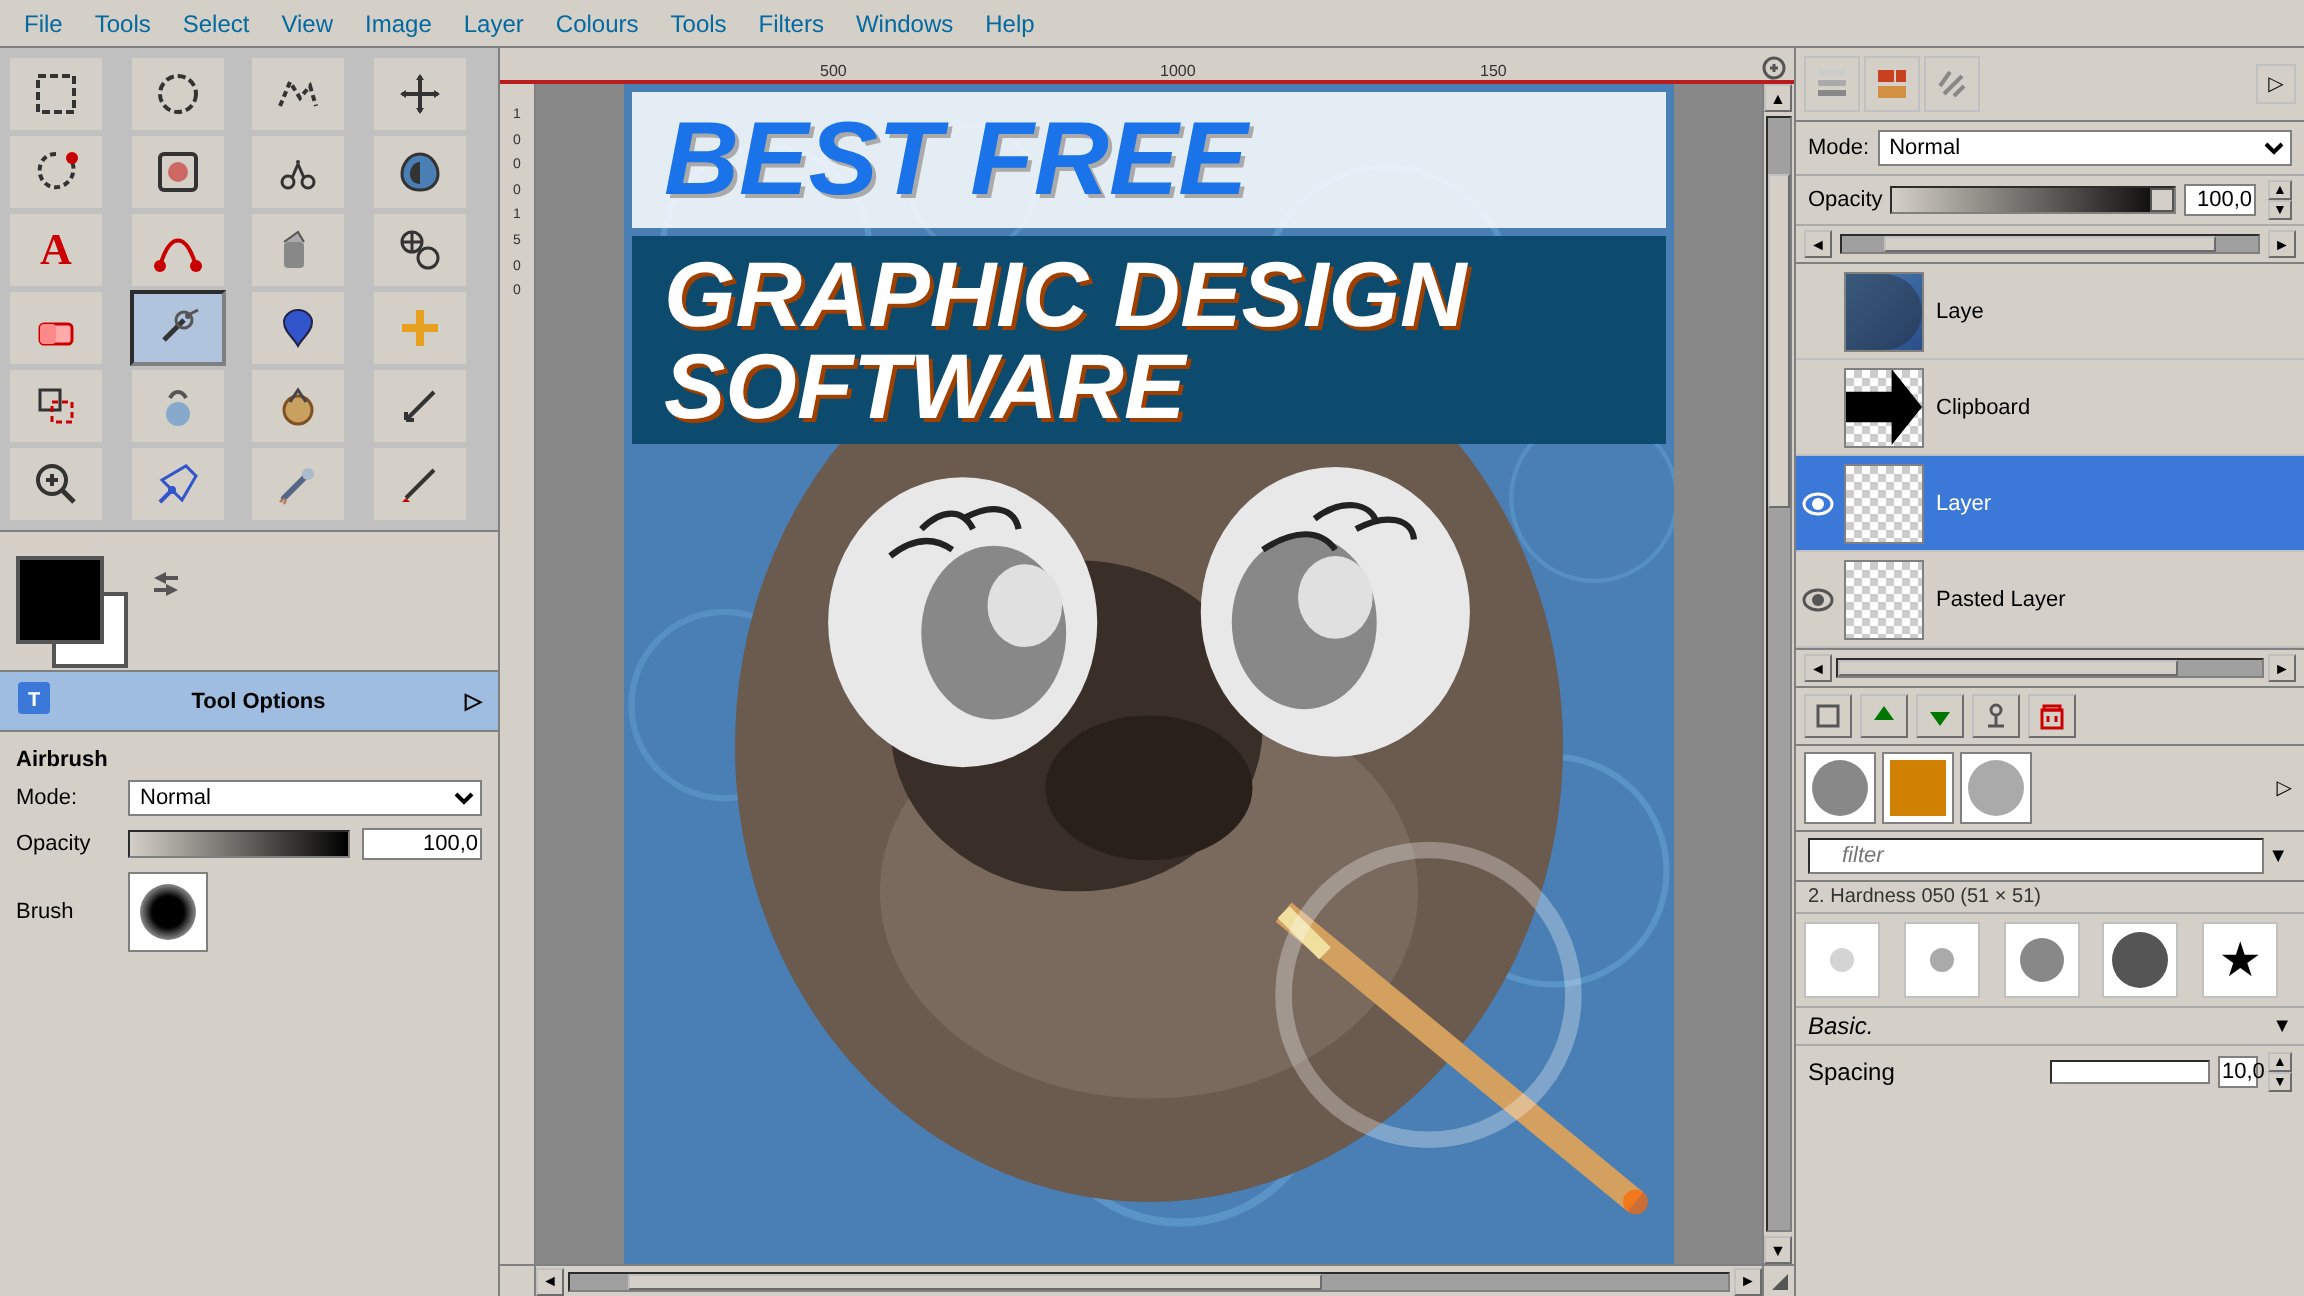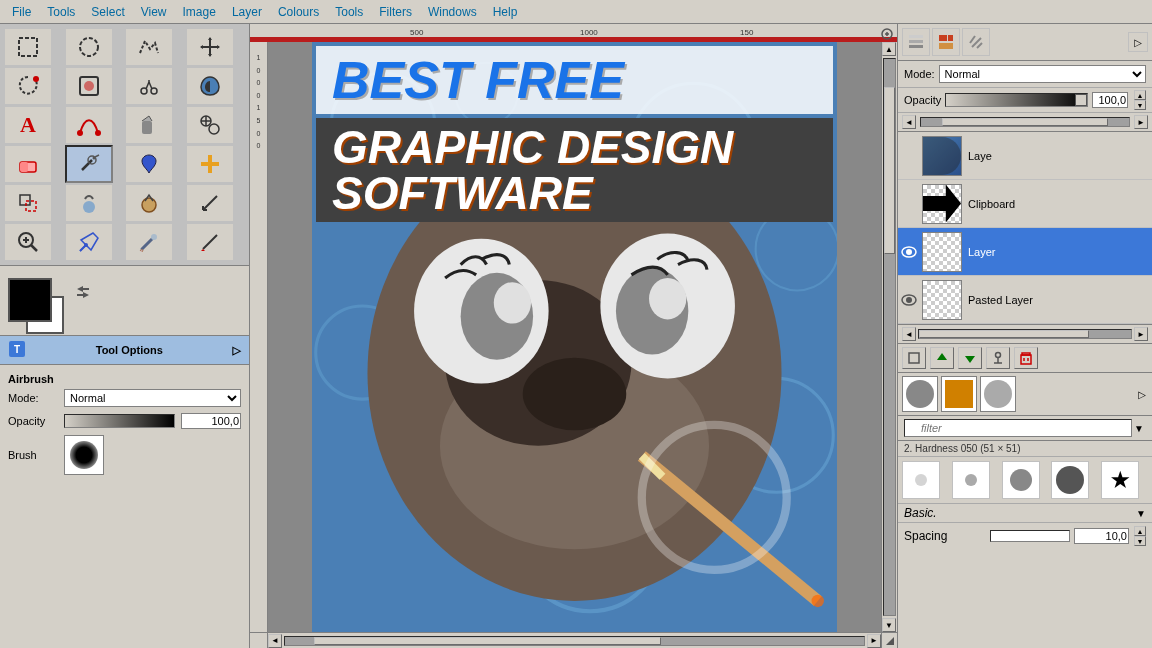--- a/index.html
+++ b/index.html
@@ -157,21 +157,21 @@
       position: relative;
       overflow: hidden;
       display: flex;
       flex-direction: column;
     }
 
     
     #ruler-top {
       height: 18px;
       background: #d4d0c8;
-      border-bottom: 5px solid #b91c1c;
+      border-bottom: 2px solid #b91c1c;
       display: flex;
       align-items: flex-end;
       padding-left: 20px;
       font-size: 9px;
       color: #333;
       position: relative;
     }
 
     #canvas-wrapper {
       flex: 1;
@@ -230,21 +230,21 @@
       font-size: 52px;
       font-weight: 900;
       color: #1a73e8;
       font-style: italic;
       line-height: 1;
       text-transform: uppercase;
       font-family: Impact, Arial Black, sans-serif;
       text-shadow: 2px 2px 0 #aaa;
     }
     .banner-bottom {
-      background: #404040;
+      background: #0c4a6e;
       padding: 6px 16px;
       margin: 0 4px;
     }
     .banner-bottom-text {
       font-size: 46px;
       font-weight: 900;
       color: #fff;
       font-style: italic;
       text-transform: uppercase;
       font-family: Impact, Arial Black, sans-serif;
@@ -536,21 +536,21 @@
     }
     .spacing-label { font-size: 12px; flex: 1; }
     .spacing-slider {
       width: 80px;
       height: 12px;
       background: #fff;
       border: 1px inset #808080;
     }
     .spacing-value {
       font-size: 11px;
-      width: 55px;
+      width: 20px;
       text-align: right;
       background: #fff;
       border: 1px solid #808080;
       padding: 1px;
     }
 
     
     #canvas-vscroll {
       width: 16px;
       background: #d4d0c8;

